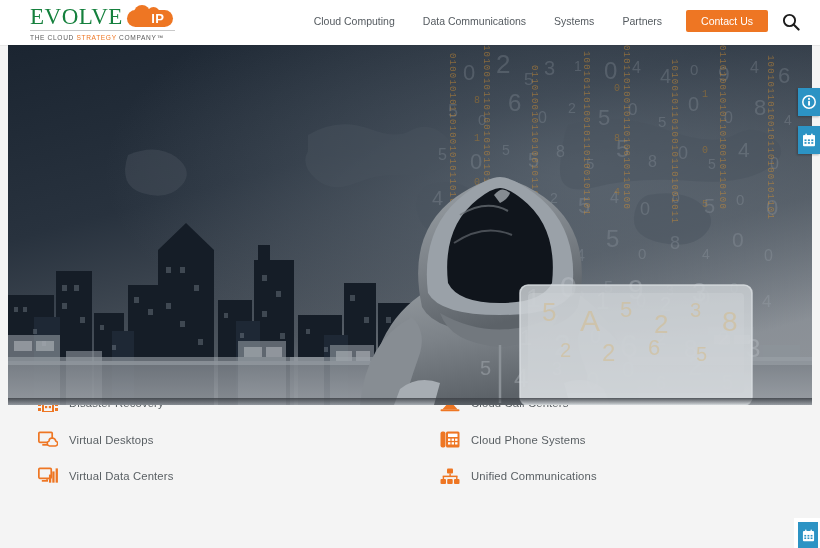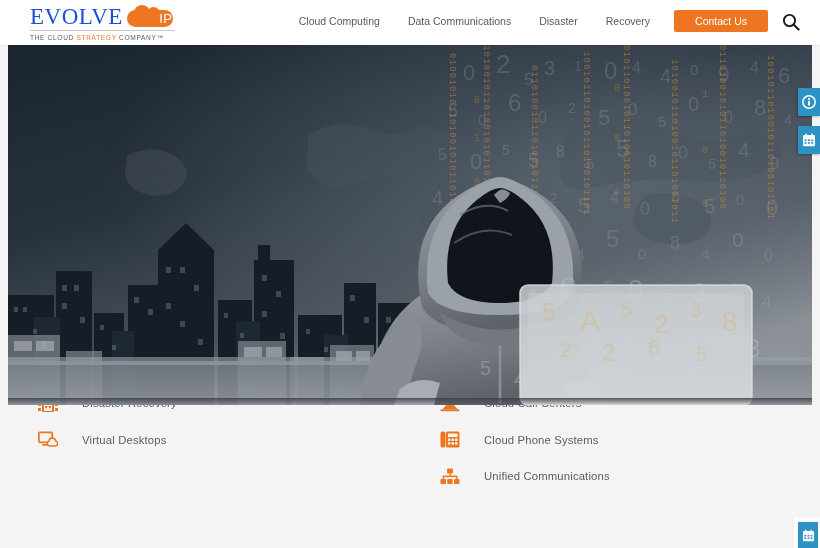--- a/index.html
+++ b/index.html
@@ -16,68 +16,68 @@
   .header {
     position: absolute; top: 0; left: 0; width: 820px; height: 45px;
     background: #ffffff; z-index: 40;
     display: flex; align-items: center;
     box-shadow: 0 1px 0 rgba(0,0,0,0.05);
   }
   .logo-wrap { position: absolute; left: 30px; top: 4px; width: 145px; height: 36px; }
   .logo-main { display: flex; align-items: center; height: 24px; }
   .logo-evolve {
     font-family: "Liberation Serif", serif;
-    font-size: 23px; letter-spacing: 0.5px; color: #1d4ed8; line-height: 23px;
+    font-size: 23px; letter-spacing: 0.5px; color: #15803d; line-height: 23px;
     font-weight: 400;
   }
   .logo-cloud {
     margin-left: 4px; position: relative; width: 46px; height: 22px;
   }
   .logo-cloud .cloudbody {
     position:absolute; left:0; top:5px; width:46px; height:17px;
     background:#ee7623; border-radius: 9px;
   }
   .logo-cloud .cloudpuff1 { position:absolute; left:7px; top:0px; width:16px;height:16px;border-radius:50%;background:#ee7623; }
   .logo-cloud .cloudpuff2 { position:absolute; left:20px; top:2px; width:13px;height:13px;border-radius:50%;background:#ee7623; }
   .logo-ip {
-    position:absolute; left:16px; top:4px; width:46px; height:18px;
+    position:absolute; left:8px; top:4px; width:46px; height:18px;
     display:flex; align-items:center; justify-content:center;
-    color:#fff; font-size:13px; font-weight:normal; letter-spacing:0.5px;
+    color:#fff; font-size:13px; font-weight:bold; letter-spacing:0.5px;
     font-family:"Liberation Sans", sans-serif;
   }
   .logo-tag {
     margin-top: 2px; font-size: 6.6px; letter-spacing: 0.65px; color: #5a5a5a;
     border-top: 1px solid #c9c9c9; padding-top: 3px; width: 145px;
     white-space: nowrap;
   }
   .logo-tag .hl { color:#ee7623; }
 
   .nav { position: absolute; right: 52px; top: 0; height: 42px; display: flex; align-items: center; gap: 8px; }
   .nav a {
     font-size: 10.5px; color: #555b60; text-decoration: none;
     padding: 0 10px; white-space: nowrap; line-height: 45px;
   }
   .nav .cta {
     background: #ee7623; color: #ffffff; font-size: 10.5px;
-    padding: 5px 21px; border-radius: 2px; line-height: normal; margin-left: 6px;
+    padding: 5px 15px; border-radius: 2px; line-height: normal; margin-left: 6px;
   }
   .search-btn {
     position: absolute; right: 20px; top: 13px; width: 18px; height: 18px; cursor: pointer;
   }
 
   
   .megamenu {
     position: absolute; top: 45px; left: 8px; width: 804px; height: 503px;
     background: #f4f4f4; z-index: 5; padding-top: 340px;
   }
   .mm-cols { display: flex; width: 100%; }
   .mm-col { width: 50%; padding-left: 30px; }
   .mm-col.right { padding-left: 420px; margin-left: -390px; }
   .mm-item {
-    display: flex; align-items: center; height: 36.5px; gap: 24px;
+    display: flex; align-items: center; height: 36.5px; gap: 11px;
   }
   .mm-label { font-size: 11.3px; color: #595f63; letter-spacing: 0.15px; white-space: nowrap; }
   .mm-icon { width: 20px; height: 20px; flex: 0 0 20px; display:flex; align-items:center; justify-content:center; }
   .mm-heading {
     font-size: 14.5px; color: #3d8dc4; font-weight: bold; letter-spacing: .2px;
     margin-top: 18px; margin-left: 95px; white-space: nowrap;
   }
   .mm-heading.r { margin-left: 95px; }
 
   
@@ -145,20 +145,33 @@
             <svg width="21" height="18" viewBox="0 0 21 18">
               <rect x="0.9" y="0.9" width="14" height="10.5" rx="1" fill="none" stroke="#ee7623" stroke-width="1.8"></rect>
               <rect x="4.5" y="13.2" width="7" height="1.8" fill="#ee7623"></rect>
               <path d="M10.5 13.5 L8.2 11.4 L12.8 11.4 Z" fill="#ee7623"></path>
               <path d="M11.5 10.2 a3.3 3.3 0 0 1 3.2 -3.3 a4.2 4.2 0 0 1 4.1 3.4 a2.5 2.5 0 0 1 -0.6 4.9 h-6.2 a2.6 2.6 0 0 1 -0.5 -5 z" fill="#f4f4f4" stroke="#ee7623" stroke-width="1.6"></path>
             </svg>
           </span>
           <span class="mm-label">Virtual Desktops</span>
         </div>
 
+        <div class="mm-item">
+          <span class="mm-icon">
+            <svg width="21" height="18" viewBox="0 0 21 18">
+              <rect x="0.9" y="0.9" width="13" height="10.5" rx="1" fill="none" stroke="#ee7623" stroke-width="1.8"></rect>
+              <rect x="4" y="13.2" width="6.5" height="1.8" fill="#ee7623"></rect>
+              <path d="M9.5 13.5 L7.3 11.4 L11.7 11.4 Z" fill="#ee7623"></path>
+              <rect x="11.5" y="7.5" width="2.4" height="8.5" fill="#ee7623"></rect>
+              <rect x="15" y="4.2" width="2.4" height="11.8" fill="#ee7623"></rect>
+              <rect x="18.5" y="1" width="2.4" height="15" fill="#ee7623"></rect>
+            </svg>
+          </span>
+          <span class="mm-label">Virtual Data Centers</span>
+        </div>
 
 
       </div>
 
       <div class="mm-col right">
 
         <div class="mm-item">
           <span class="mm-icon">
             <svg width="20" height="18" viewBox="0 0 20 18">
               <path d="M2.5 2.5 h15 l-5.8 6.3 l5.8 6.4 h-15 l5.8 -6.4 z" fill="#ee7623"></path>
@@ -520,22 +533,22 @@
           <span class="cloudbody"></span>
           <span class="logo-ip">IP</span>
         </span>
       </div>
       <div class="logo-tag"><span>THE CLOUD </span><span class="hl">STRATEGY</span><span> COMPANY™</span></div>
     </div>
 
     <nav class="nav">
       <a href="#">Cloud Computing</a>
       <a href="#">Data Communications</a>
-      <a href="#">Disaster</a>
-      <a href="#">Recovery</a>
+      <a href="#">Systems</a>
+      <a href="#">Partners</a>
       <a href="#" class="cta">Contact Us</a>
     </nav>
 
     <div class="search-btn">
       <svg width="18" height="18" viewBox="0 0 18 18">
         <circle cx="7.5" cy="7.5" r="5.6" fill="none" stroke="#1c1c1c" stroke-width="1.9"></circle>
         <line x1="11.6" y1="11.6" x2="16.6" y2="16.6" stroke="#1c1c1c" stroke-width="2.1" stroke-linecap="round"></line>
       </svg>
     </div>
   </div>

